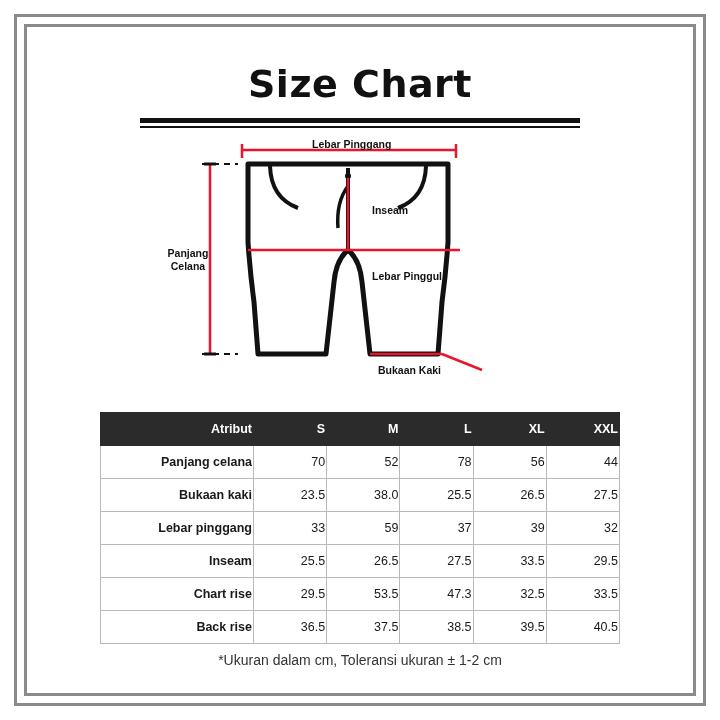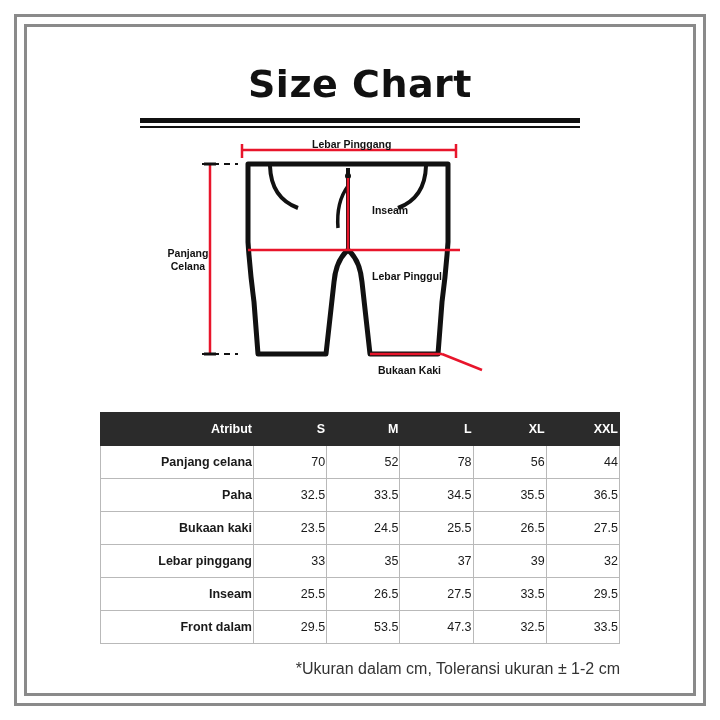--- a/index.html
+++ b/index.html
@@ -136,24 +136,24 @@
   }
   table.size-table thead th.attr-head {
     width: 150px;
   }
   table.size-table tbody td.row-label {
     font-weight: bold;
     background: #ffffff;
   }
   .note {
     width: 520px;
-    margin: 16px auto 0 auto;
-    font-size: 16px;
+    margin: 8px auto 0 auto;
+    font-size: 14px;
     color: #333333;
-    text-align: right;
+    text-align: center;
   }
 </style>
 </head>
 <body>
 
 <div class="page">
   <div class="frame-outer"></div>
   <div class="frame-inner"></div>
 
   <div class="content">
@@ -225,57 +225,57 @@
       <tbody>
         <tr>
           <td class="row-label">Panjang celana</td>
           <td>70</td>
           <td>52</td>
           <td>78</td>
           <td>56</td>
           <td>44</td>
         </tr>
         <tr>
-          <td class="row-label">Paha</td>
-          <td>32.5</td>
-          <td>33.5</td>
-          <td>34.5</td>
-          <td>35.5</td>
-          <td>36.5</td>
-        </tr>
-        <tr>
           <td class="row-label">Bukaan kaki</td>
           <td>23.5</td>
-          <td>24.5</td>
+          <td>38.0</td>
           <td>25.5</td>
           <td>26.5</td>
           <td>27.5</td>
         </tr>
         <tr>
           <td class="row-label">Lebar pinggang</td>
           <td>33</td>
-          <td>35</td>
+          <td>59</td>
           <td>37</td>
           <td>39</td>
           <td>32</td>
         </tr>
         <tr>
           <td class="row-label">Inseam</td>
           <td>25.5</td>
           <td>26.5</td>
           <td>27.5</td>
           <td>33.5</td>
           <td>29.5</td>
         </tr>
         <tr>
-          <td class="row-label">Front dalam</td>
+          <td class="row-label">Chart rise</td>
           <td>29.5</td>
           <td>53.5</td>
           <td>47.3</td>
           <td>32.5</td>
           <td>33.5</td>
         </tr>
+        <tr>
+          <td class="row-label">Back rise</td>
+          <td>36.5</td>
+          <td>37.5</td>
+          <td>38.5</td>
+          <td>39.5</td>
+          <td>40.5</td>
+        </tr>
       </tbody>
     </table>
 
     <div class="note">*Ukuran dalam cm, Toleransi ukuran ± 1-2 cm</div>
   </div>
 </div>
 
 </body></html>

